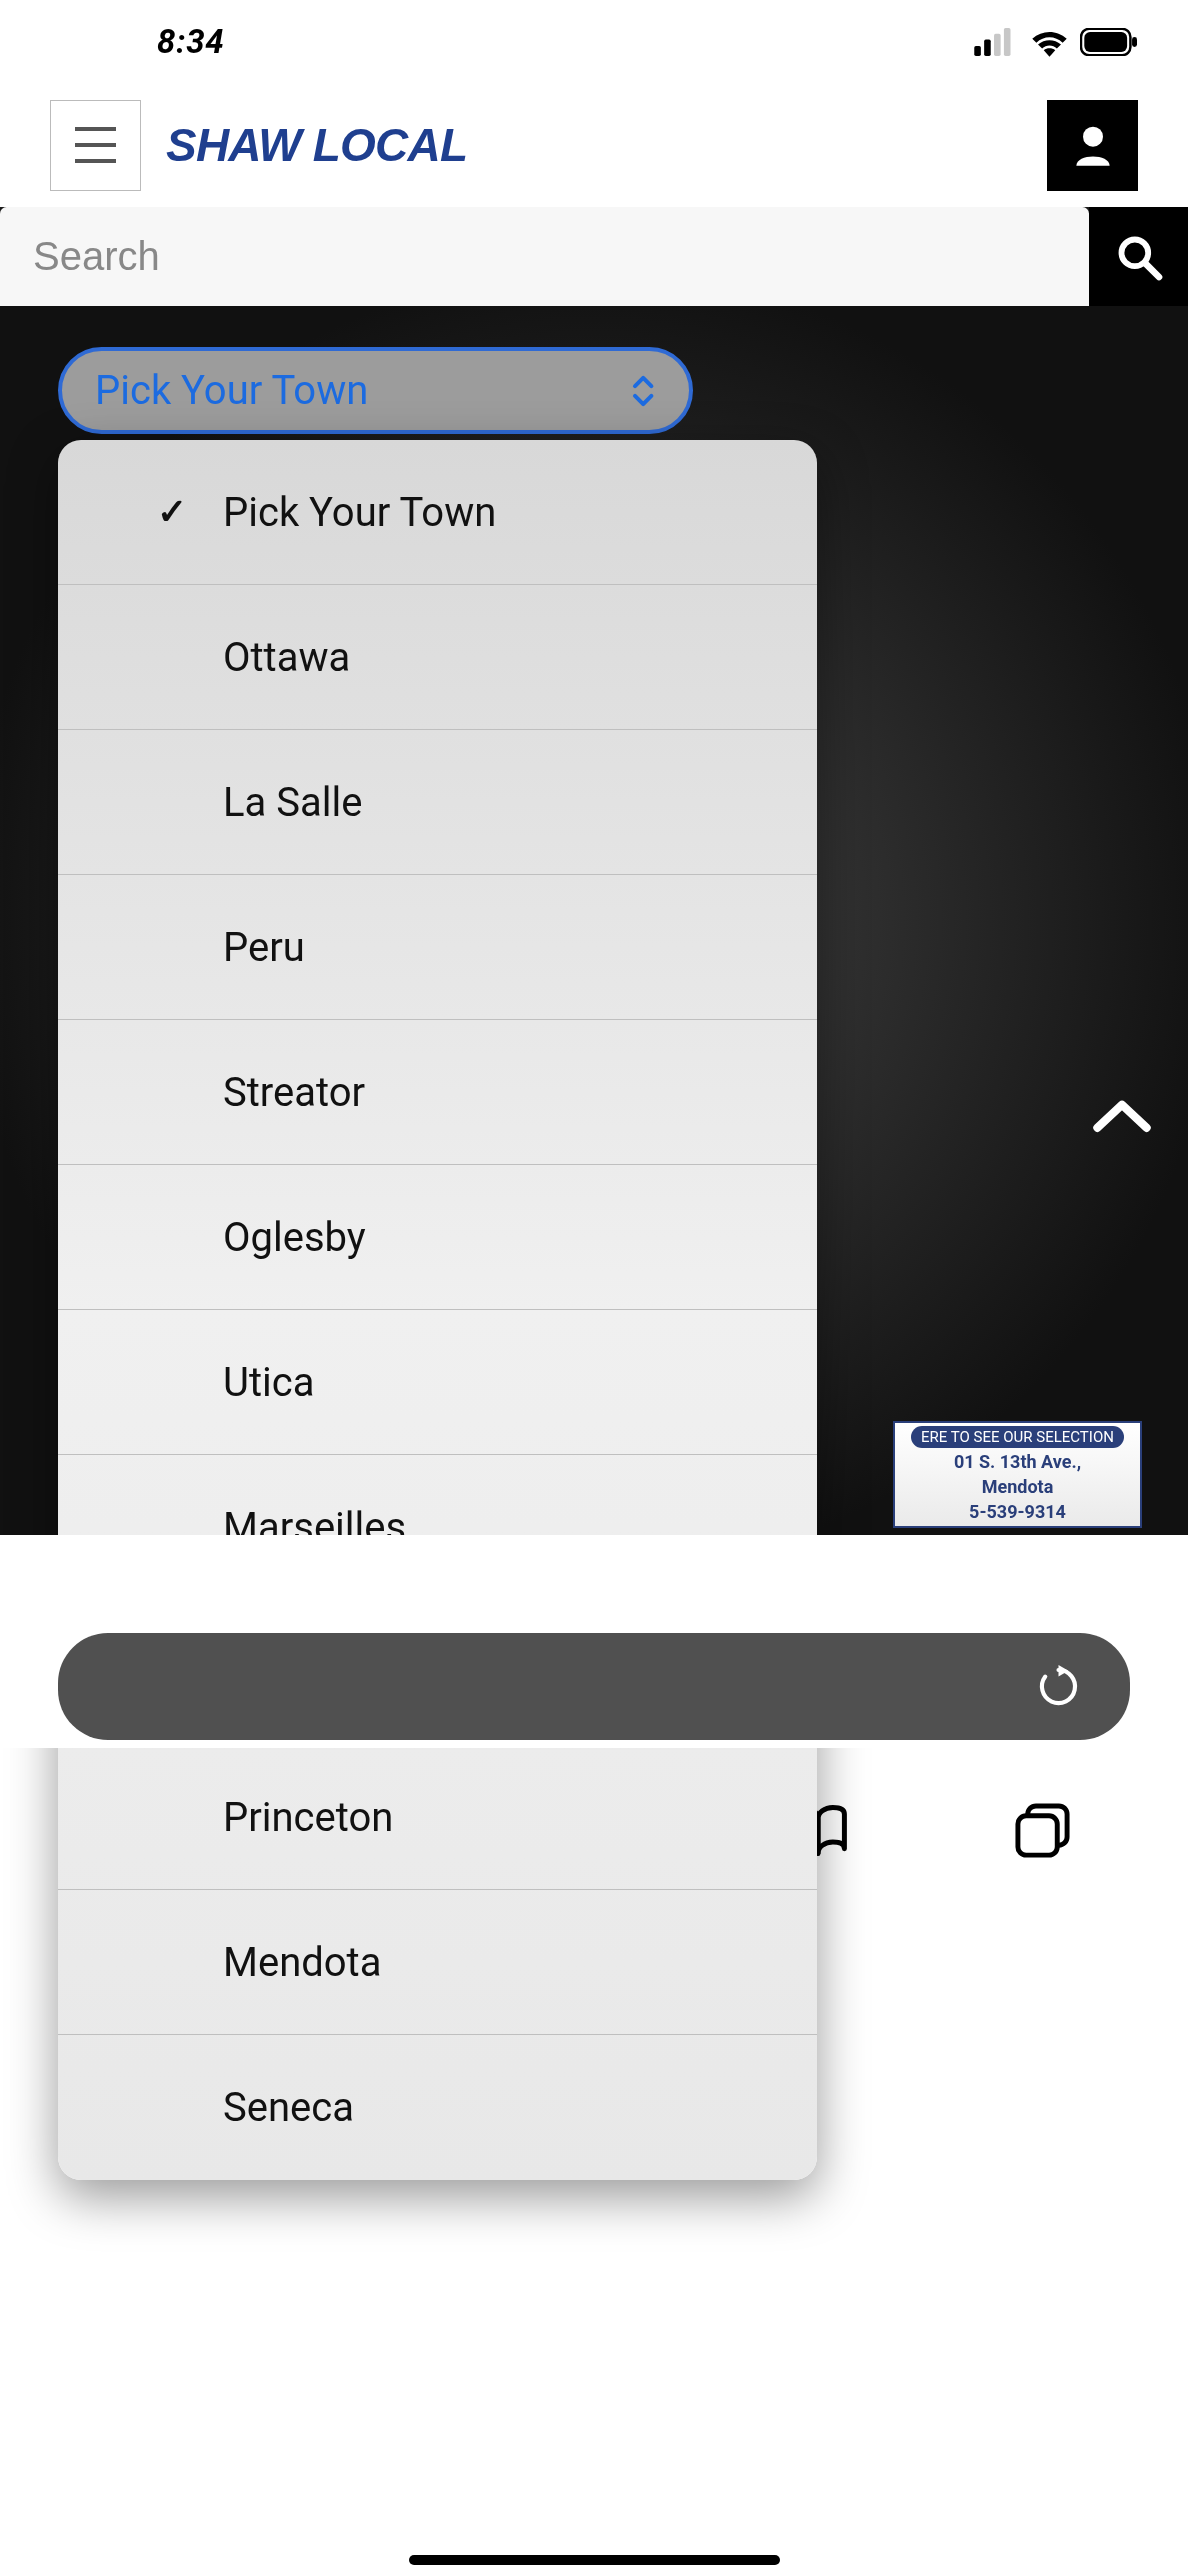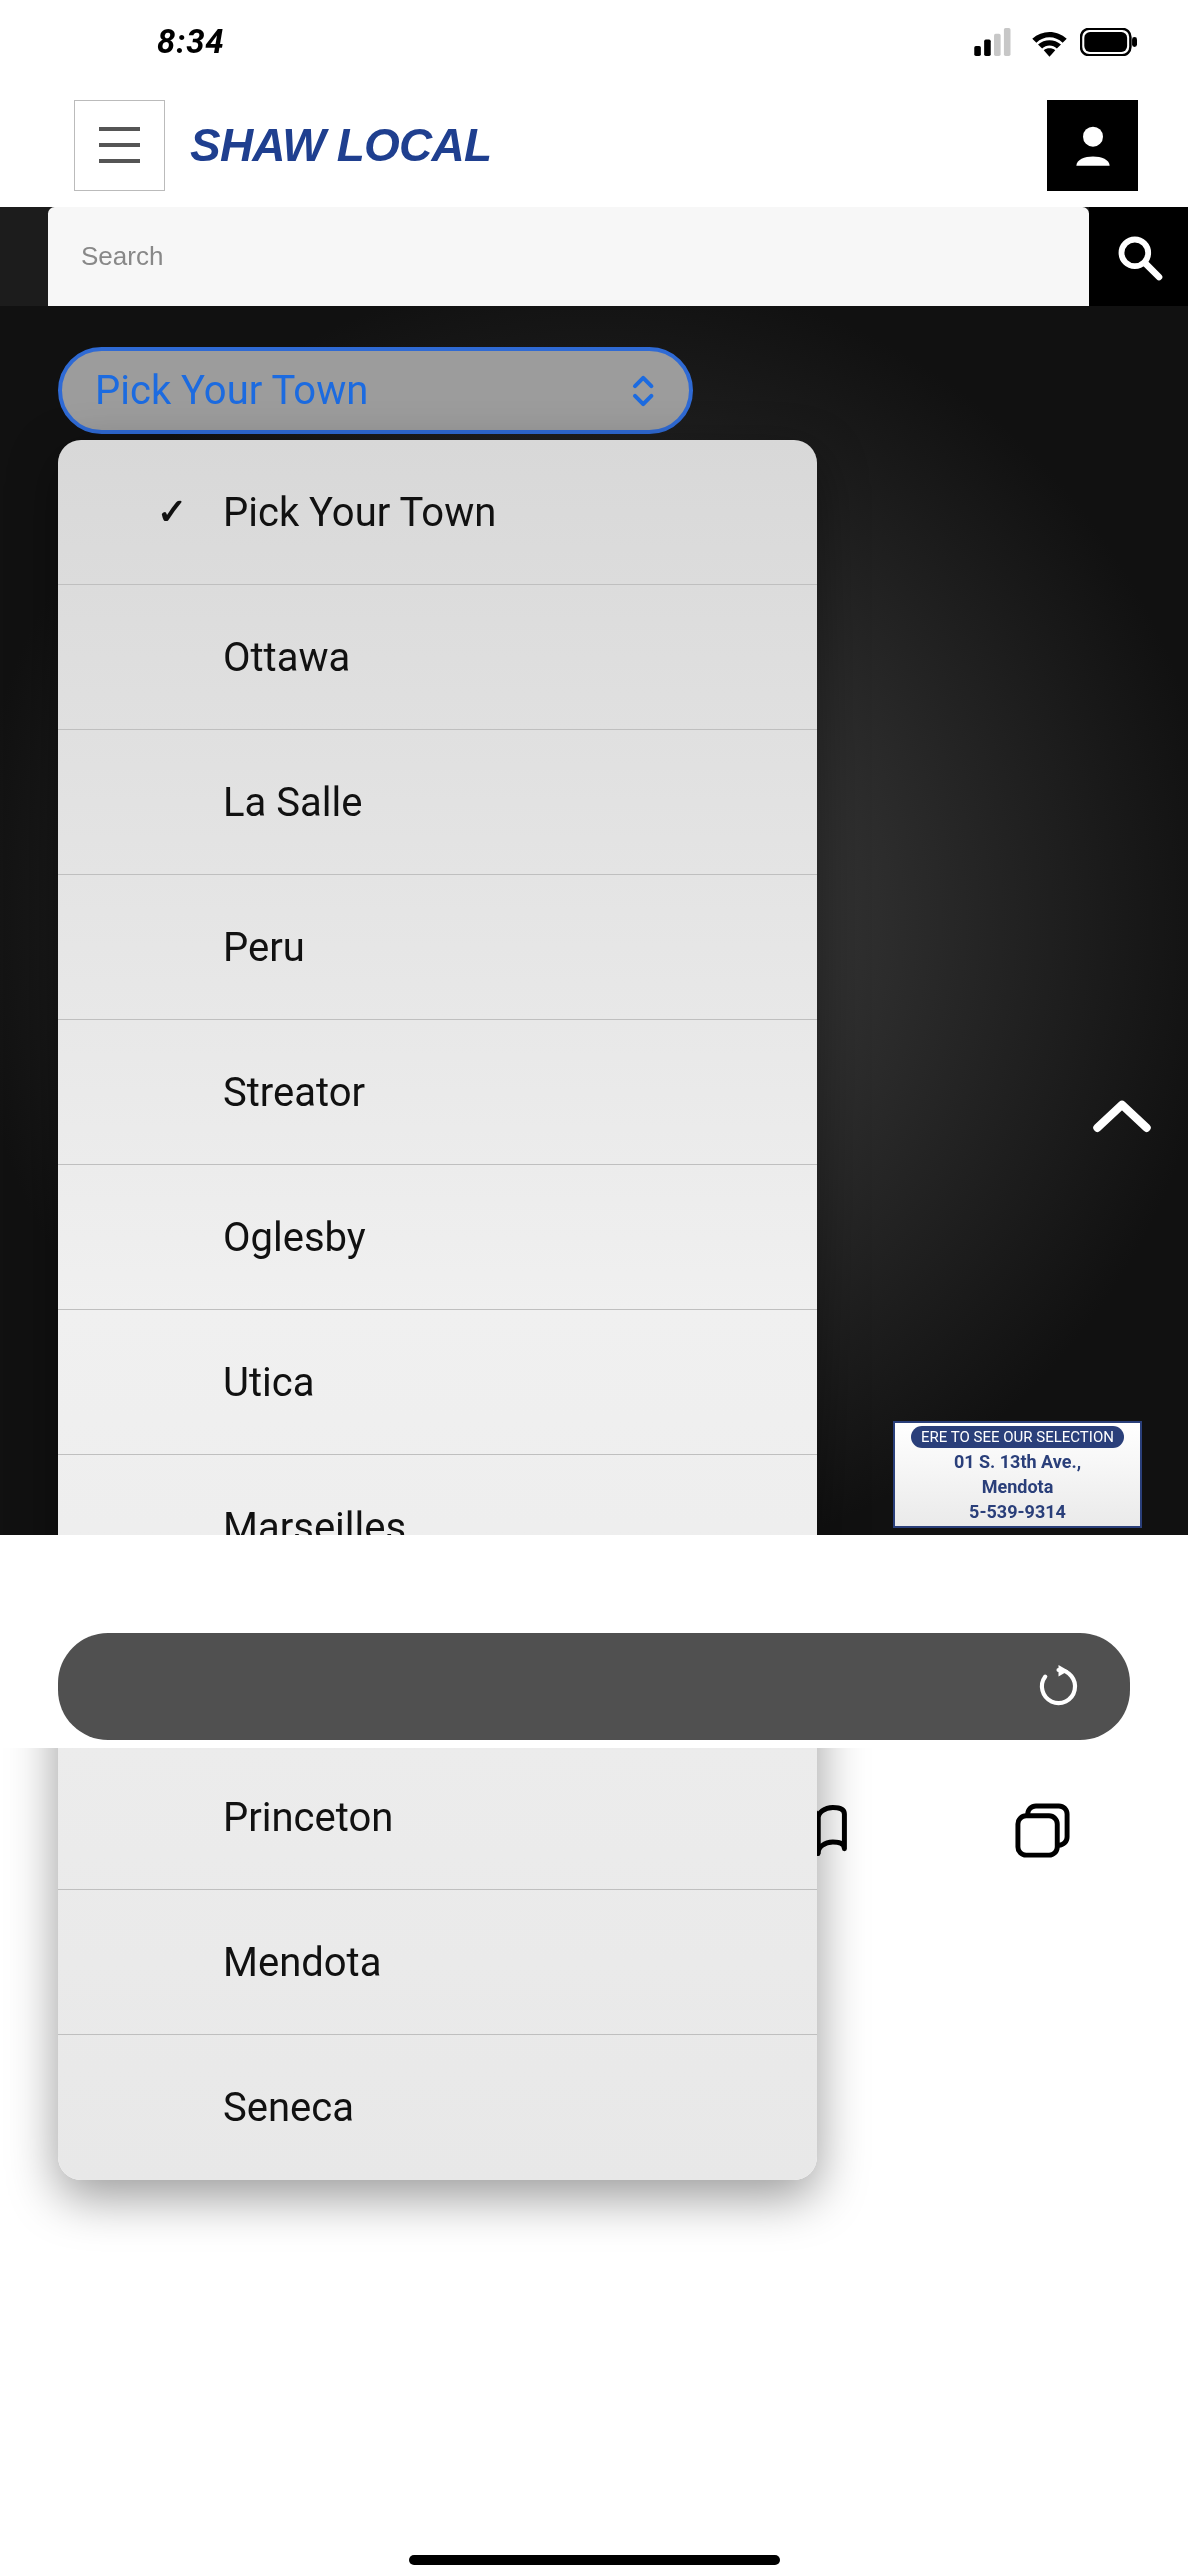--- a/index.html
+++ b/index.html
@@ -4,29 +4,29 @@
 <style>
   * { margin: 0; padding: 0; box-sizing: border-box; }
   html, body { width: 1188px; height: 2576px; font-family: -apple-system, BlinkMacSystemFont, "Segoe UI", Roboto, sans-serif; background: #fff; }
 
   
   .status-bar { height: 83px; display: flex; justify-content: space-between; align-items: center; padding: 0 50px 0 157px; font-style: italic; }
   .status-time { font-size: 33px; font-weight: 700; letter-spacing: 0.8px; }
   .status-icons { display: flex; align-items: center; gap: 10px; }
 
   
-  .app-header { height: 124px; display: flex; align-items: center; padding: 0 50px; gap: 25px; background: #fff; margin-left: 24px; }
+  .app-header { height: 124px; display: flex; align-items: center; padding: 0 50px; gap: 25px; background: #fff; }
   .hamburger-btn { width: 91px; height: 91px; border: 1.7px solid #bbb; background: #fff; display: flex; flex-direction: column; justify-content: center; align-items: center; gap: 11.6px; }
   .hamburger-line { width: 41px; height: 4.1px; background: #555; }
   .logo { font-family: Arial, sans-serif; font-size: 46px; font-weight: 900; font-style: italic; color: #1f3f8f; letter-spacing: -0.8px; }
   .user-btn { margin-left: auto; width: 91px; height: 91px; background: #000; display: flex; justify-content: center; align-items: center; }
 
   
   .search-row { height: 99px; display: flex; background: #1c1c1c; }
-  .search-input { flex: 1; height: 100%; border: none; border-radius: 6.6px 6.6px 0 0; background: #f7f7f7; font-size: 26px; padding: 0 33px; color: #0369a1; outline: none; margin-left: 48px; }
+  .search-input { flex: 1; height: 100%; border: none; border-radius: 6.6px 6.6px 0 0; background: #f7f7f7; font-size: 40px; padding: 0 33px; color: #0369a1; outline: none; }
   .search-input::placeholder { color: #888; }
   .search-btn { width: 99px; height: 100%; background: #000; display: flex; justify-content: center; align-items: center; }
 
   
   .dark-panel { background: radial-gradient(ellipse at center, #444 0%, #111 75%); height: 1229px; position: relative; padding: 41px 58px; }
 
   
   .select-pill { display: inline-flex; align-items: center; justify-content: space-between; width: 635px; height: 87px; border: 4.1px solid #2f6ad4; border-radius: 45px; background: #9c9c9c; padding: 0 33px; }
   .select-pill-label { color: #1c6be0; font-size: 40px; font-weight: 400; }
 

